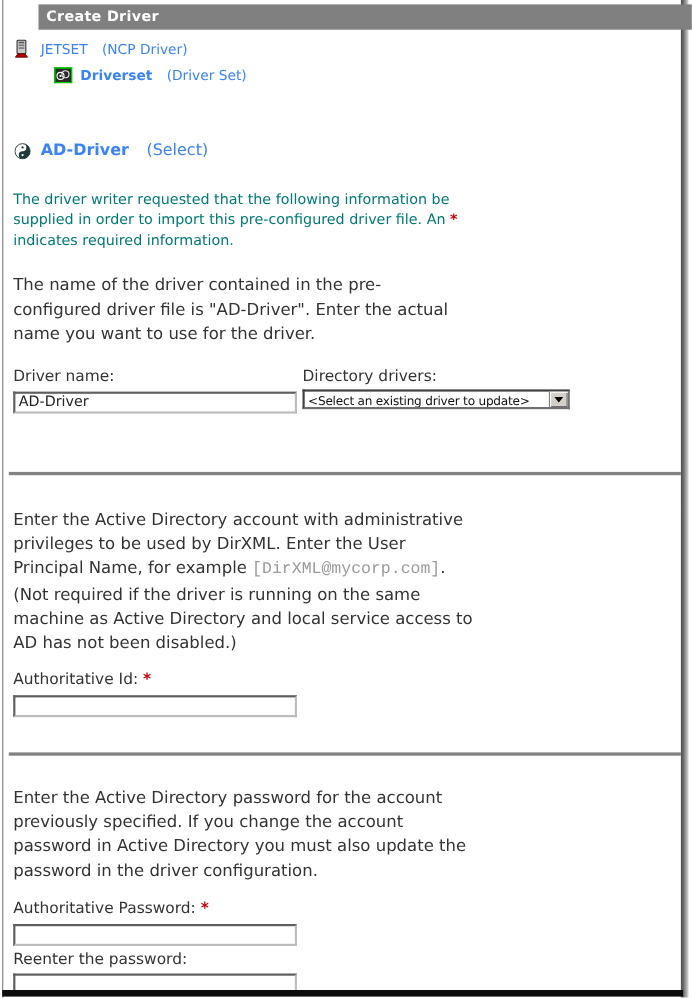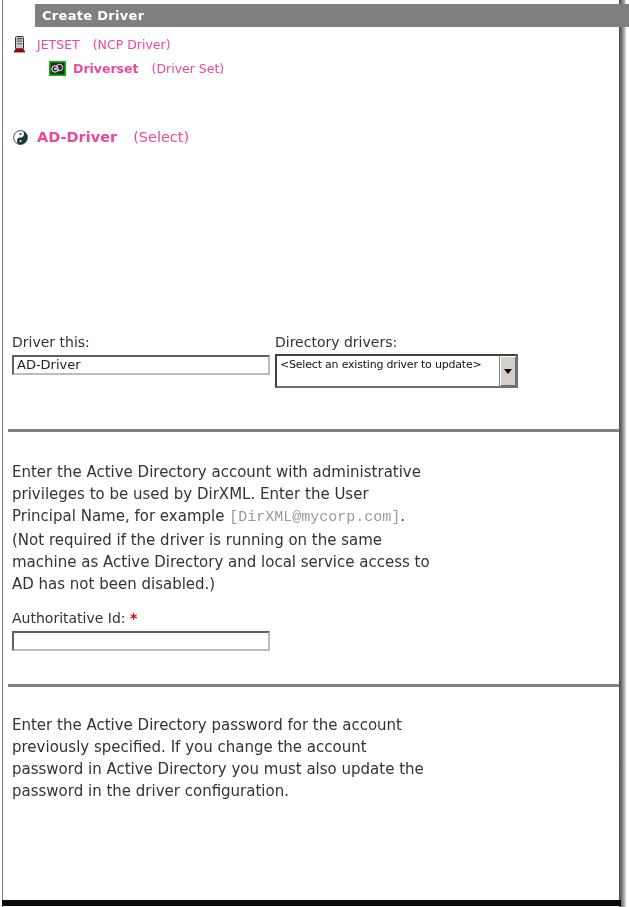--- a/index.html
+++ b/index.html
@@ -14,21 +14,21 @@
     background:linear-gradient(90deg,#4a4a4a 0%,#6e6e6e 35%,#a8a8a8 70%,#dcdcdc 100%);
   }
   .bottom-bar { position:absolute; left:2px; right:8px; top:900px; height:6px; background:#0c0c0c; }
 
   .titlebar {
     position:absolute; left:8px; top:4px; width:611px; height:23px;
     background:#808080; color:#fff; font-weight:bold; font-size:13px;
     line-height:23px; padding-left:7px; letter-spacing:.3px;margin-left:27px;
   }
 
-  .tree-row { position:absolute; left:13px; display:flex; align-items:center; font-size:12.5px; color:#ec4899; }
+  .tree-row { position:absolute; left:13px; display:flex; align-items:center; font-size:12.5px; color:#3b82f6; }
   .row-server    { top:36px; }
   .row-driverset { top:61px;padding-left:36px; }
   .row-driver    { top:129px; font-size:14.5px; }
   .tree-row .icon { display:inline-flex; width:24px; justify-content:flex-start; }
   .tree-name { margin-left:0; }
   .bold { font-weight:bold; }
   .tree-type { margin-left:13px; }
   .row-driver .tree-type { margin-left:16px; }
 
   .intro {
@@ -51,21 +51,21 @@
   .f-passwords   { left:12px; top:818px; width:258px; }
   .f-passwords label.second { margin-top:4px; }
 
   .win-input {
     width:100%; height:20px; font-family:"DejaVu Sans", sans-serif; font-size:13px;
     padding:0 3px; background:#fff; color:#222; outline:none;
     border:2px solid; border-color:#5f5f5f #bdbdbd #bdbdbd #5f5f5f;
   }
 
   .win-select {
-    width:243px; height:34px; display:flex; align-items:stretch; background:#fff;
+    width:243px; height:18px; display:flex; align-items:stretch; background:#fff;
     border:2px solid; border-color:#404040 #707070 #707070 #404040; cursor:default;
   }
   .sel-text {
     flex:1; font-size:11px; line-height:17px; padding-left:3px; color:#111;
     white-space:nowrap; overflow:hidden; letter-spacing:-0.2px;
   }
   .sel-btn {
     width:17px; background:#d4d0c8; display:flex; align-items:center; justify-content:center;
     border-left:1px solid #808080;
     box-shadow: inset 1px 1px 0 #ffffff, inset -1px -1px 0 #6e6e6e;
@@ -121,24 +121,30 @@
         <circle cx="50" cy="50" r="46" fill="#fff" stroke="#23413f" stroke-width="6"></circle>
         <path d="M50 4 a46 46 0 0 1 0 92 a23 23 0 0 1 0 -46 a23 23 0 0 0 0 -46 z" fill="#1d3a38"></path>
         <circle cx="50" cy="27" r="7" fill="#1d3a38"></circle>
         <circle cx="50" cy="73" r="7" fill="#fff"></circle>
       </svg>
     </span>
     <span class="tree-name bold">AD-Driver</span>
     <span class="tree-type">(Select)</span>
   </div>
 
+  <p class="intro"><span>The driver writer requested that the following information be
+supplied in order to import this pre-configured driver file. An </span><span class="req">*</span><span>
+indicates required information.</span></p>
 
+  <p class="body-text desc-name">The name of the driver contained in the pre-
+configured driver file is "AD-Driver".  Enter the actual
+name you want to use for the driver.</p>
 
   <div class="field f-driver-name">
-    <label>Driver this:</label>
+    <label>Driver name:</label>
     <input class="win-input" type="text" value="AD-Driver" style="">
   </div>
 
   <div class="field f-existing">
     <label>Directory drivers:</label>
     <div class="win-select">
       <span class="sel-text">&lt;Select an existing driver to update&gt;</span>
       <span class="sel-btn">
           <span class="sel-arrow"></span>
         </span>
@@ -159,16 +165,22 @@
     <input class="win-input" type="text" value="" style="">
   </div>
 
   <div class="sep sep-2"></div>
 
   <p class="body-text desc-passwd">Enter the Active Directory password for the account
 previously specified. If you change the account
 password in Active Directory you must also update the
 password in the driver configuration.</p>
 
+  <div class="field f-passwords">
+    <label><span>Authoritative Password:</span> <span class="req">*</span></label>
+    <input class="win-input" type="password" value="" style="">
+    <label class="second">Reenter the password:</label>
+    <input class="win-input" type="password" value="" style="">
+  </div>
 
   <div class="bottom-bar"></div>
 
 </div>
 
 </body></html>

